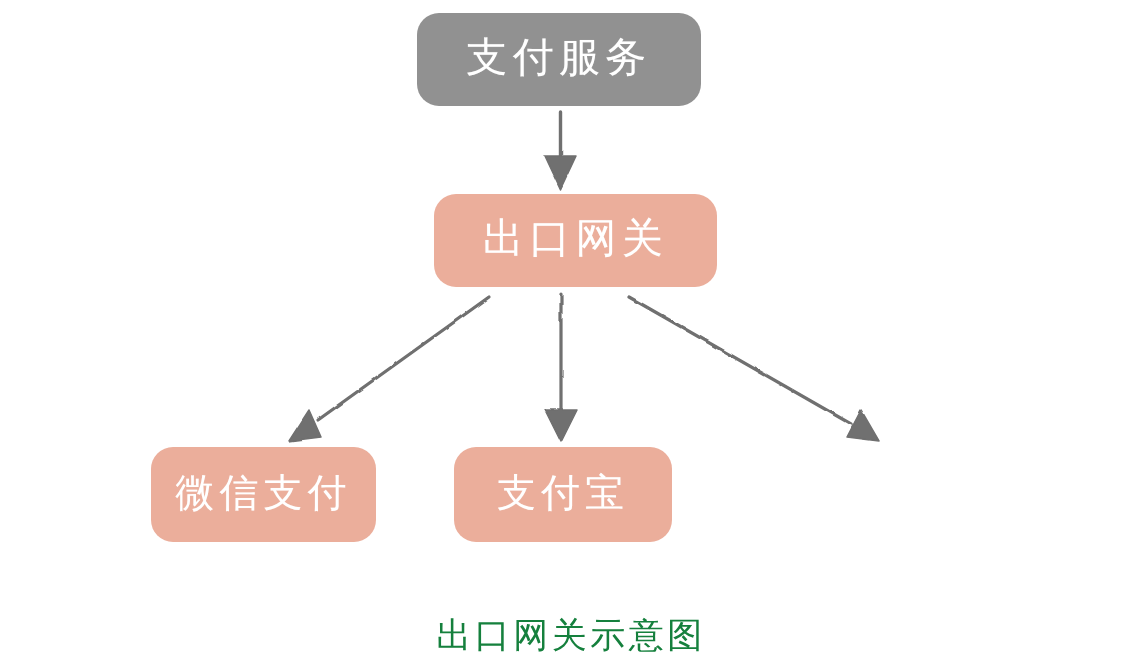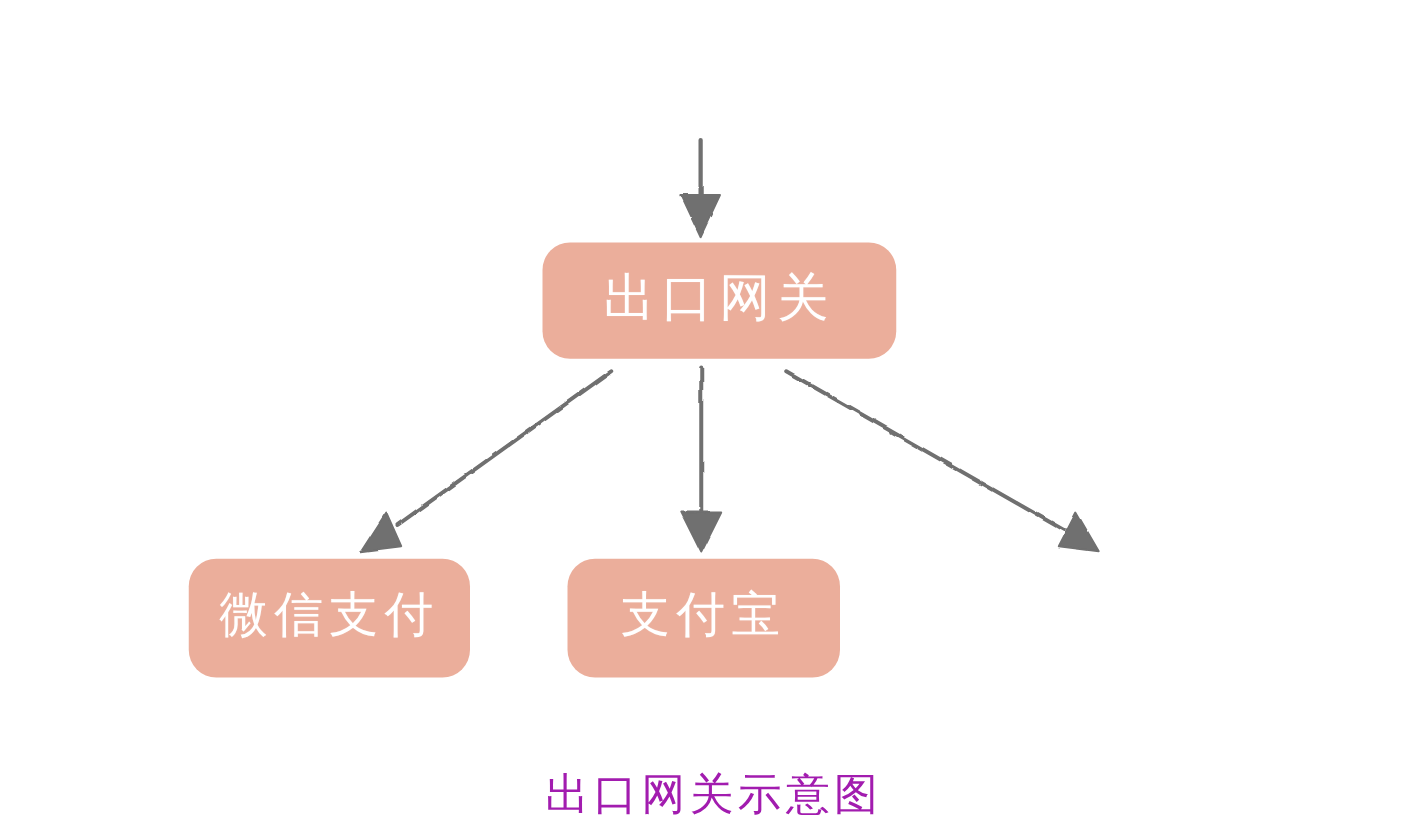--- a/index.html
+++ b/index.html
@@ -84,21 +84,21 @@
     width: 1142px;
     height: 662px;
     pointer-events: none;
   }
   #caption {
     position: absolute;
     left: 0;
     top: 612px;
     width: 1142px;
     text-align: center;
-    color: #a21caf;
+    color: #15803d;
     font-size: 35px;
     letter-spacing: 0.10em;
     user-select: none;
   }
 </style>
 </head>
 <body>
 
 <div id="canvas">
 
@@ -124,20 +124,23 @@
       <path d="M561,294 L561,418" stroke="#6f6f6f" stroke-width="3.2" stroke-linecap="round" fill="none"></path>
       <path d="M561,442 L545,410 L577,410 Z" fill="#6f6f6f" stroke="#6f6f6f" stroke-width="1.5" stroke-linejoin="round"></path>
     </g>
 
     <g filter="url(#sketch)">
       <path d="M629,297 L851,424" stroke="#6f6f6f" stroke-width="3.2" stroke-linecap="round" fill="none"></path>
       <path d="M879,441 L847,437 L861,410 Z" fill="#6f6f6f" stroke="#6f6f6f" stroke-width="1.5" stroke-linejoin="round"></path>
     </g>
   </svg>
 
+  <div class="node" id="node-service">
+    <span class="node-label">支付服务</span>
+  </div>
 
   <div class="node" id="node-gateway">
     <span class="node-label">出口网关</span>
   </div>
 
   <div class="node" id="node-wechat">
     <span class="node-label">微信支付</span>
   </div>
 
   <div class="node" id="node-alipay">

